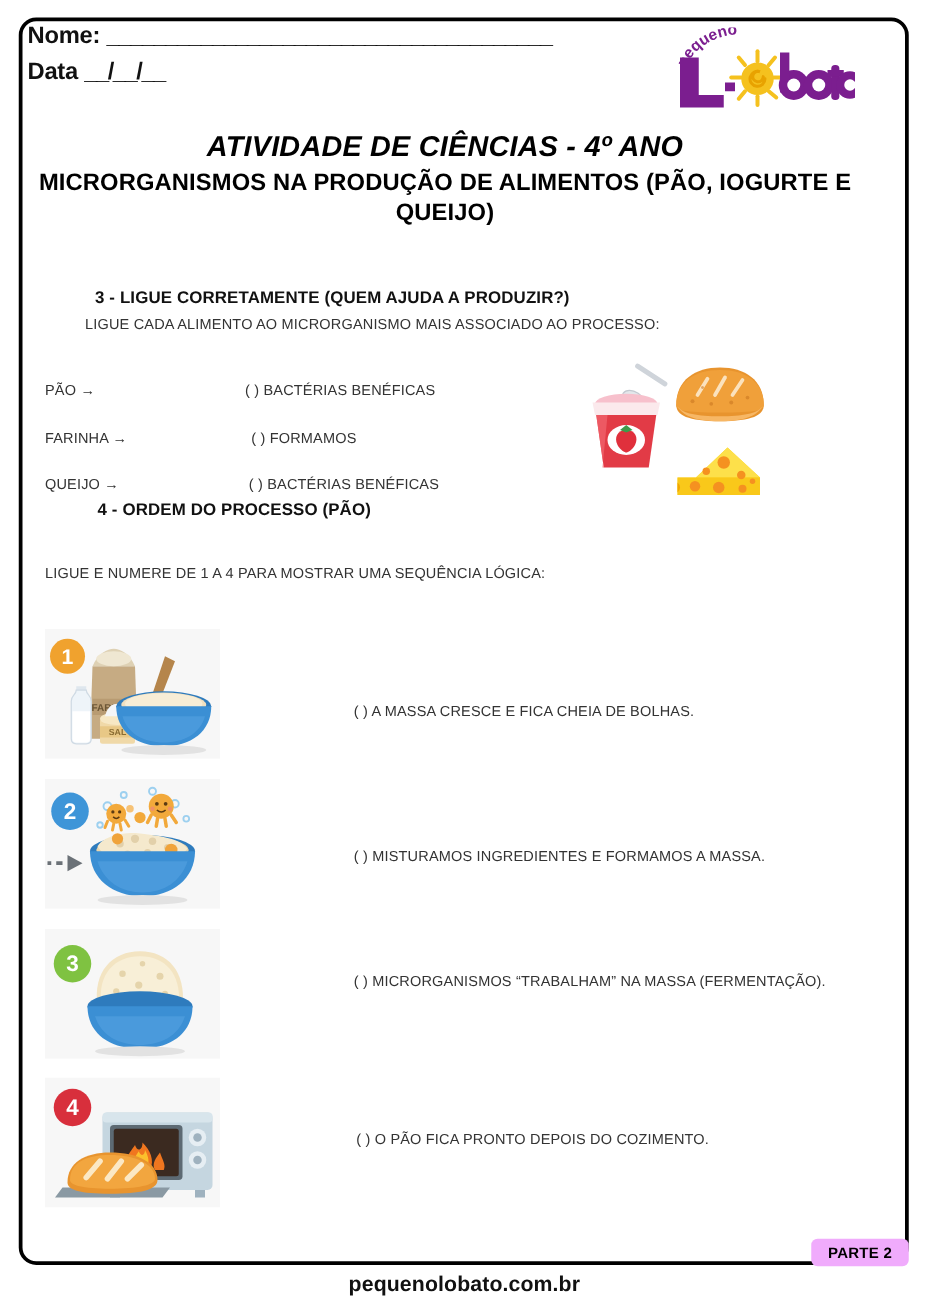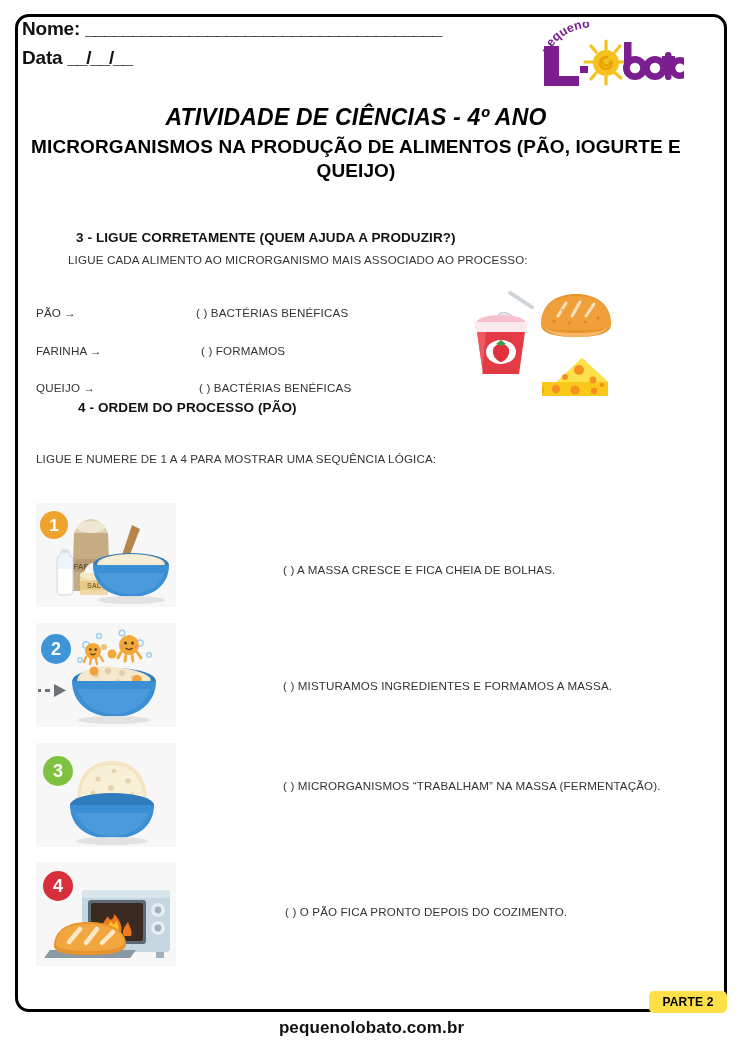--- a/index.html
+++ b/index.html
@@ -132,21 +132,21 @@
     white-space: nowrap;
   }
 
   
   .parte-badge {
     position: absolute;
     left: 649px;
     top: 991px;
     width: 78px;
     height: 22px;
-    background: #fde047;
+    background: #f0abfc;
     border-radius: 5px;
     color: #000;
     font-size: 12px;
     font-weight: bold;
     display: flex;
     align-items: center;
     justify-content: center;
     letter-spacing: 0.2px;
   }
 

